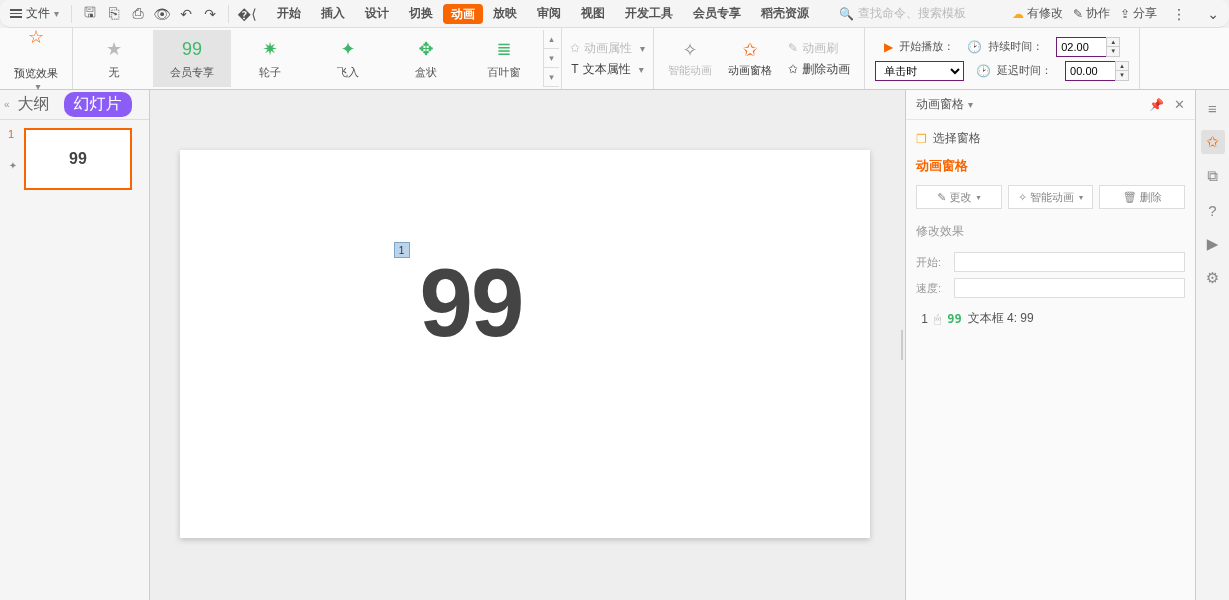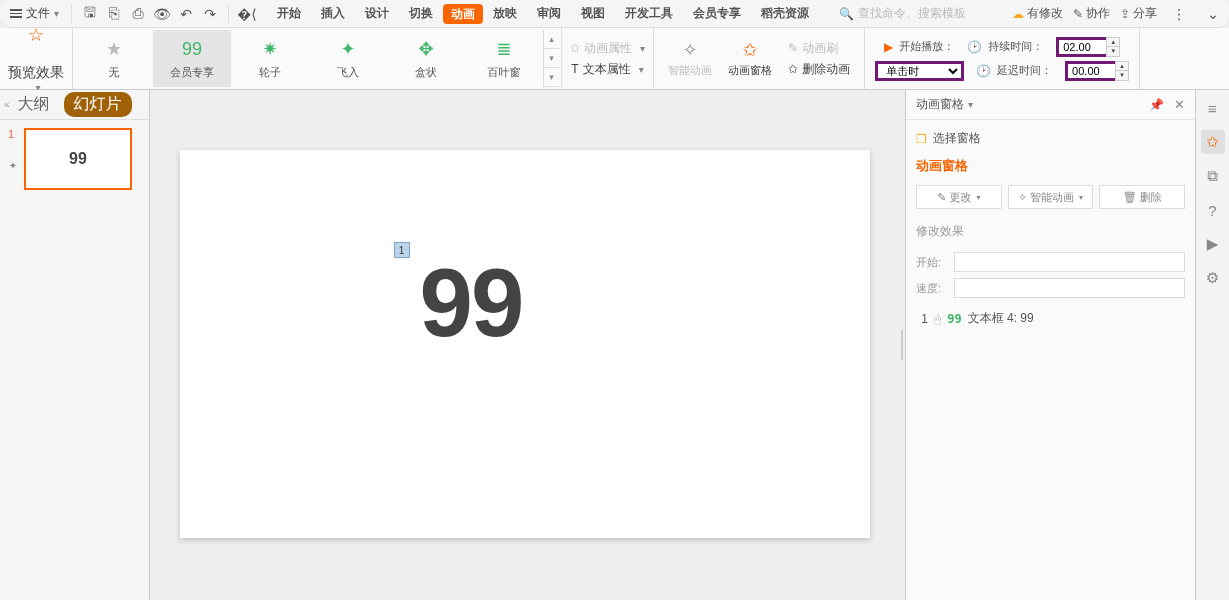--- a/index.html
+++ b/index.html
@@ -19,21 +19,21 @@
 .topbar .search { margin-left:20px; color:#bbb; display:flex; align-items:center; gap:4px; }
 .topbar .right { margin-left:auto; display:flex; align-items:center; gap:10px; }
 .topbar .right-item { display:flex; align-items:center; gap:3px; cursor:pointer; color:#555; }
 .cloud-ico { color:#f9a825; }
 
 
 .ribbon { height:62px; background:#fafafa; border-bottom:1px solid #ccc; display:flex; align-items:stretch; }
 .rib-grp { display:flex; align-items:center; border-right:1px solid #ddd; padding:0 6px; }
 .preview-btn { display:flex; flex-direction:column; align-items:center; justify-content:center; width:60px; cursor:pointer; }
 .preview-btn .star-o { font-size:18px; color:#f96500; }
-.preview-btn small { font-size:14px; margin-top:18px; }
+.preview-btn small { font-size:11px; margin-top:18px; }
 
 .anim-gallery { display:flex; align-items:stretch; padding:2px; position:relative; }
 .anim-item { width:78px; display:flex; flex-direction:column; align-items:center; justify-content:center; cursor:pointer; gap:4px; }
 .anim-item.sel { background:#e4e4e4; }
 .anim-ico { height:24px; display:flex; align-items:center; justify-content:center; font-size:18px; }
 .anim-item.none .anim-ico { color:#bbb; }
 .anim-item:not(.none) .anim-ico { color:#3fb768; }
 .anim-item span { font-size:11px; color:#555; }
 .gallery-scroll { width:16px; display:flex; flex-direction:column; border-left:1px solid #ddd; }
 .gallery-scroll div { flex:1; display:flex; align-items:center; justify-content:center; font-size:9px; color:#888; border-bottom:1px solid #ddd; cursor:pointer; }
@@ -42,35 +42,35 @@
 .rib-btn { display:flex; align-items:center; gap:4px; cursor:pointer; color:#888; font-size:12px; }
 .rib-btn.enabled { color:#444; }
 .rib-vbtn { display:flex; flex-direction:column; align-items:center; justify-content:center; cursor:pointer; padding:0 8px; font-size:11px; gap:2px; }
 .rib-vbtn .vico { font-size:18px; color:#888; }
 .rib-vbtn.enabled .vico { color:#f96500; }
 .disabled { color:#bbb !important; }
 
 .timing-grp { padding:0 10px; display:flex; flex-direction:column; justify-content:center; gap:4px; }
 .timing-row { display:flex; align-items:center; gap:6px; }
 .timing-row label { width:62px; font-size:11px; color:#555; }
-.timing-row select,.timing-row input { height:20px; border:3px solid #701a75; font-size:11px; padding:0 4px; background:#fff; }
+.timing-row select,.timing-row input { height:20px; border:1px solid #701a75; font-size:11px; padding:0 4px; background:#fff; }
 .timing-row select { width:89px; }
 .spin-wrap { display:flex; }
 .spin-wrap input { width:50px; border-right:none; }
 .spin-btns { display:flex; flex-direction:column; border:1px solid #ccc; }
 .spin-btns div { width:12px; height:9px; font-size:7px; text-align:center; line-height:8px; background:#f5f5f5; cursor:pointer; }
 .spin-btns div:first-child { border-bottom:1px solid #ccc; }
 .clk-ico { color:#f96500; }
 
 
 .midrow { display:flex; height:510px; }
 .outline-col { width:150px; background:#f5f5f5; border-right:1px solid #ccc; display:flex; flex-direction:column; }
 .outline-tabs { height:30px; display:flex; align-items:center; justify-content:center; gap:14px; border-bottom:1px solid #ddd; position:relative; }
 .outline-tabs .ot { font-size:16px; color:#666; cursor:pointer; }
-.outline-tabs .ot.active { background:#a16207; color:#fff; padding:2px 10px; border-radius:10px; }
+.outline-tabs .ot.active { background:#8b5cf6; color:#fff; padding:2px 10px; border-radius:10px; }
 .outline-tabs .coll { position:absolute; left:4px; color:#999; font-size:10px; cursor:pointer; }
 .thumbs { flex:1; padding:8px; }
 .thumb-row { display:flex; gap:6px; }
 .thumb-num { color:#d64; font-size:11px; width:10px; }
 .thumb-star { color:#888; font-size:10px; margin-top:20px; }
 .thumb-side { display:flex; flex-direction:column; align-items:center; }
 .thumb { width:108px; height:62px; background:#fff; border:2px solid #f96500; display:flex; align-items:center; justify-content:center; font-weight:bold; font-size:16px; }
 
 .canvas-area { flex:1; background:#eee; position:relative; display:flex; align-items:flex-start; justify-content:center; padding-top:60px; }
 .slide { width:690px; height:388px; background:#fff; box-shadow:0 2px 6px rgba(0,0,0,0.2); position:relative; }

